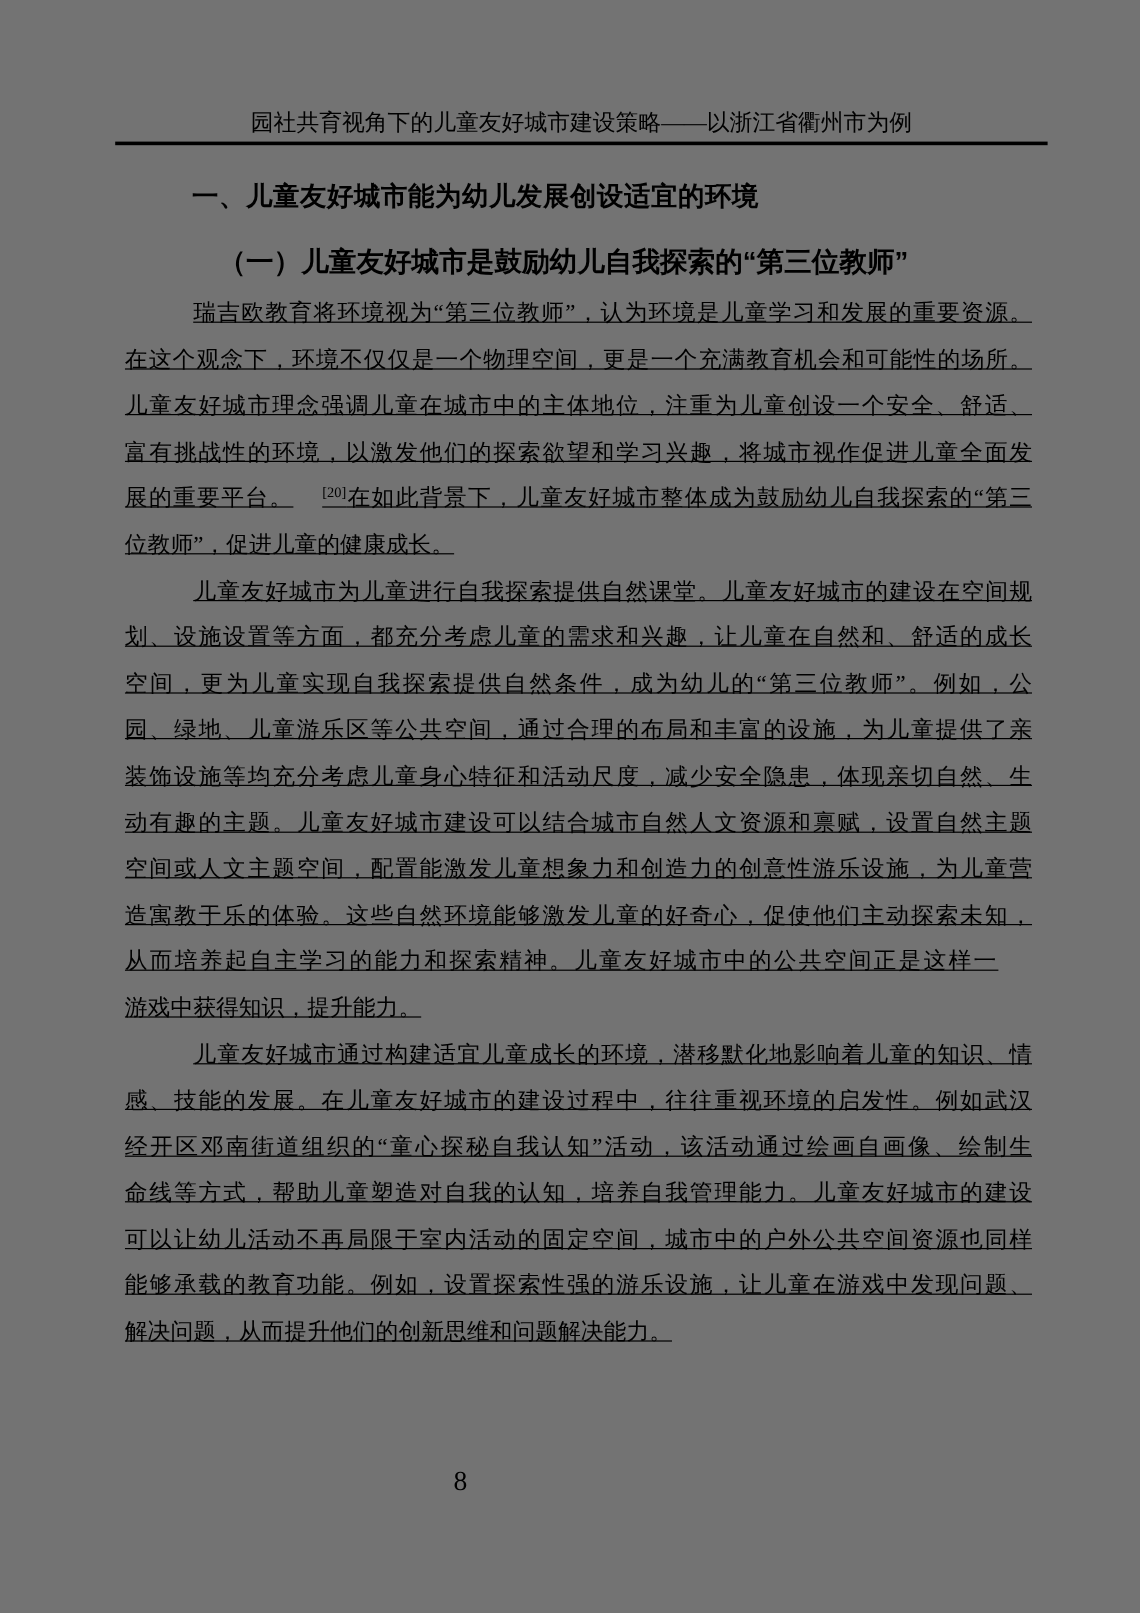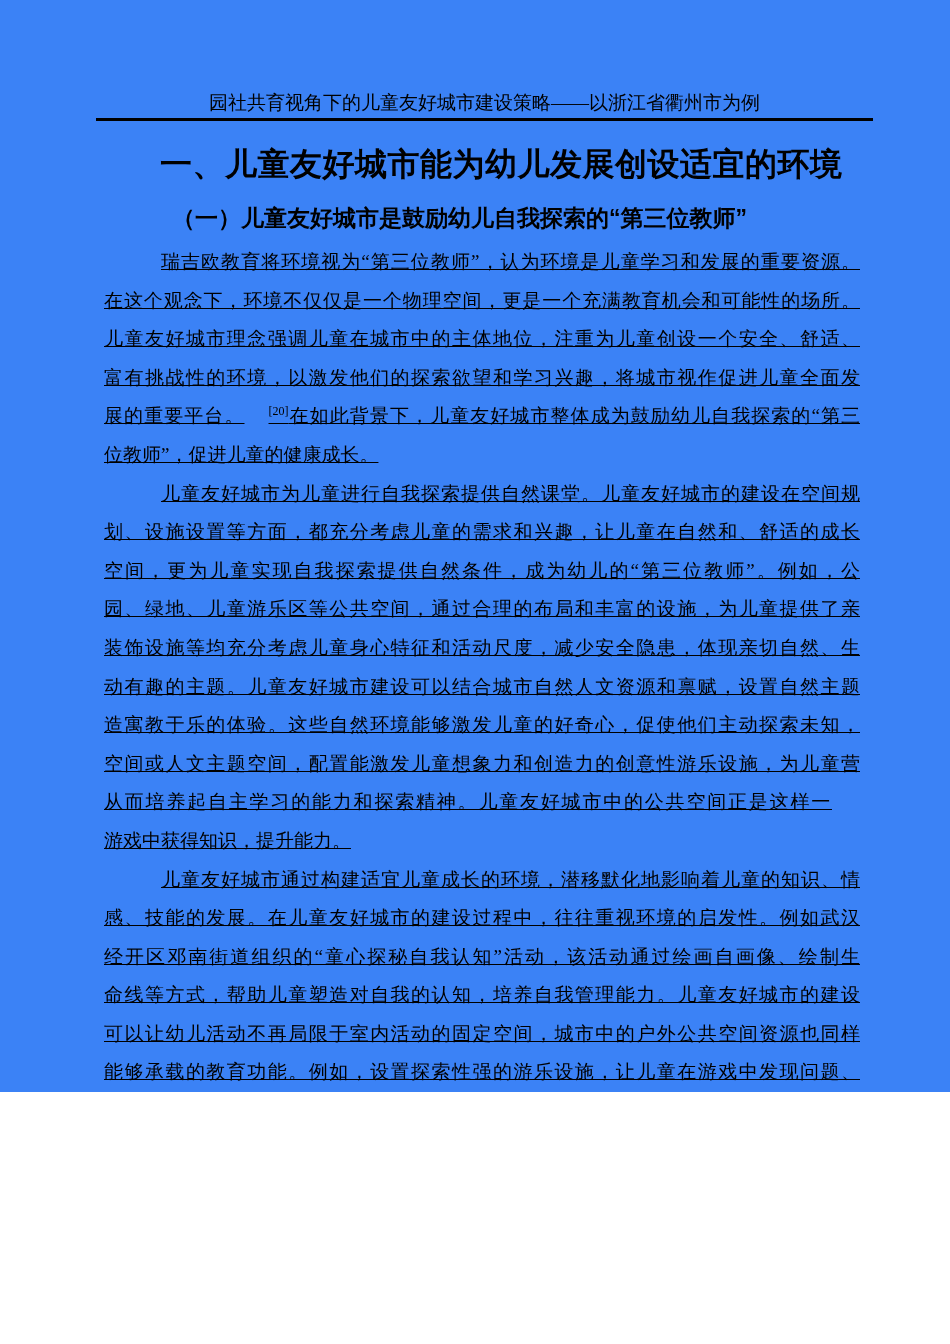--- a/index.html
+++ b/index.html
@@ -3,22 +3,22 @@
 <meta charset="utf-8">
 <style>
   html, body {
     margin: 0;
     padding: 0;
     background: #ffffff;
   }
   .page {
     position: relative;
     width: 950px;
-    height: 1092px;
-    background: #3b82f6;
+    height: 1344px;
+    background: #737373;
     color: #000000;
     font-family: "Liberation Serif", serif;
     overflow: hidden;
   }
   
   .header {
     position: absolute;
     left: 96px;
     top: 90px;
     width: 777px;
@@ -35,28 +35,28 @@
     height: 3px;
     background: #000;
   }
   
   .h1 {
     position: absolute;
     left: 160px;
     top: 146px;
     font-family: "Liberation Sans", sans-serif;
     font-weight: bold;
-    font-size: 32px;
+    font-size: 22px;
     line-height: 36px;
     letter-spacing: 0.5px;
     white-space: nowrap;
   }
   .h2 {
     position: absolute;
-    left: 172px;
+    left: 182px;
     top: 202px;
     font-family: "Liberation Sans", sans-serif;
     font-weight: bold;
     font-size: 23px;
     line-height: 32px;
     white-space: nowrap;
   }
   
   .body-text {
     position: absolute;
@@ -125,22 +125,22 @@
       <div class="ln end">位教师”，促进儿童的健康成长。</div>
     </div>
 
     <div class="para">
       <div class="ln ind">儿童友好城市为儿童进行自我探索提供自然课堂。儿童友好城市的建设在空间规</div>
       <div class="ln">划、设施设置等方面，都充分考虑儿童的需求和兴趣，让儿童在自然和、舒适的成长</div>
       <div class="ln">空间，更为儿童实现自我探索提供自然条件，成为幼儿的“第三位教师”。例如，公</div>
       <div class="ln">园、绿地、儿童游乐区等公共空间，通过合理的布局和丰富的设施，为儿童提供了亲</div>
       <div class="ln">装饰设施等均充分考虑儿童身心特征和活动尺度，减少安全隐患，体现亲切自然、生</div>
       <div class="ln">动有趣的主题。儿童友好城市建设可以结合城市自然人文资源和禀赋，设置自然主题</div>
+      <div class="ln">空间或人文主题空间，配置能激发儿童想象力和创造力的创意性游乐设施，为儿童营</div>
       <div class="ln">造寓教于乐的体验。这些自然环境能够激发儿童的好奇心，促使他们主动探索未知，</div>
-      <div class="ln">空间或人文主题空间，配置能激发儿童想象力和创造力的创意性游乐设施，为儿童营</div>
       <div class="ln loose">从而培养起自主学习的能力和探索精神。儿童友好城市中的公共空间正是这样一</div>
       <div class="ln end">游戏中获得知识，提升能力。</div>
     </div>
 
     <div class="para">
       <div class="ln ind">儿童友好城市通过构建适宜儿童成长的环境，潜移默化地影响着儿童的知识、情</div>
       <div class="ln">感、技能的发展。在儿童友好城市的建设过程中，往往重视环境的启发性。例如武汉</div>
       <div class="ln">经开区邓南街道组织的“童心探秘自我认知”活动，该活动通过绘画自画像、绘制生</div>
       <div class="ln">命线等方式，帮助儿童塑造对自我的认知，培养自我管理能力。儿童友好城市的建设</div>
       <div class="ln">可以让幼儿活动不再局限于室内活动的固定空间，城市中的户外公共空间资源也同样</div>

